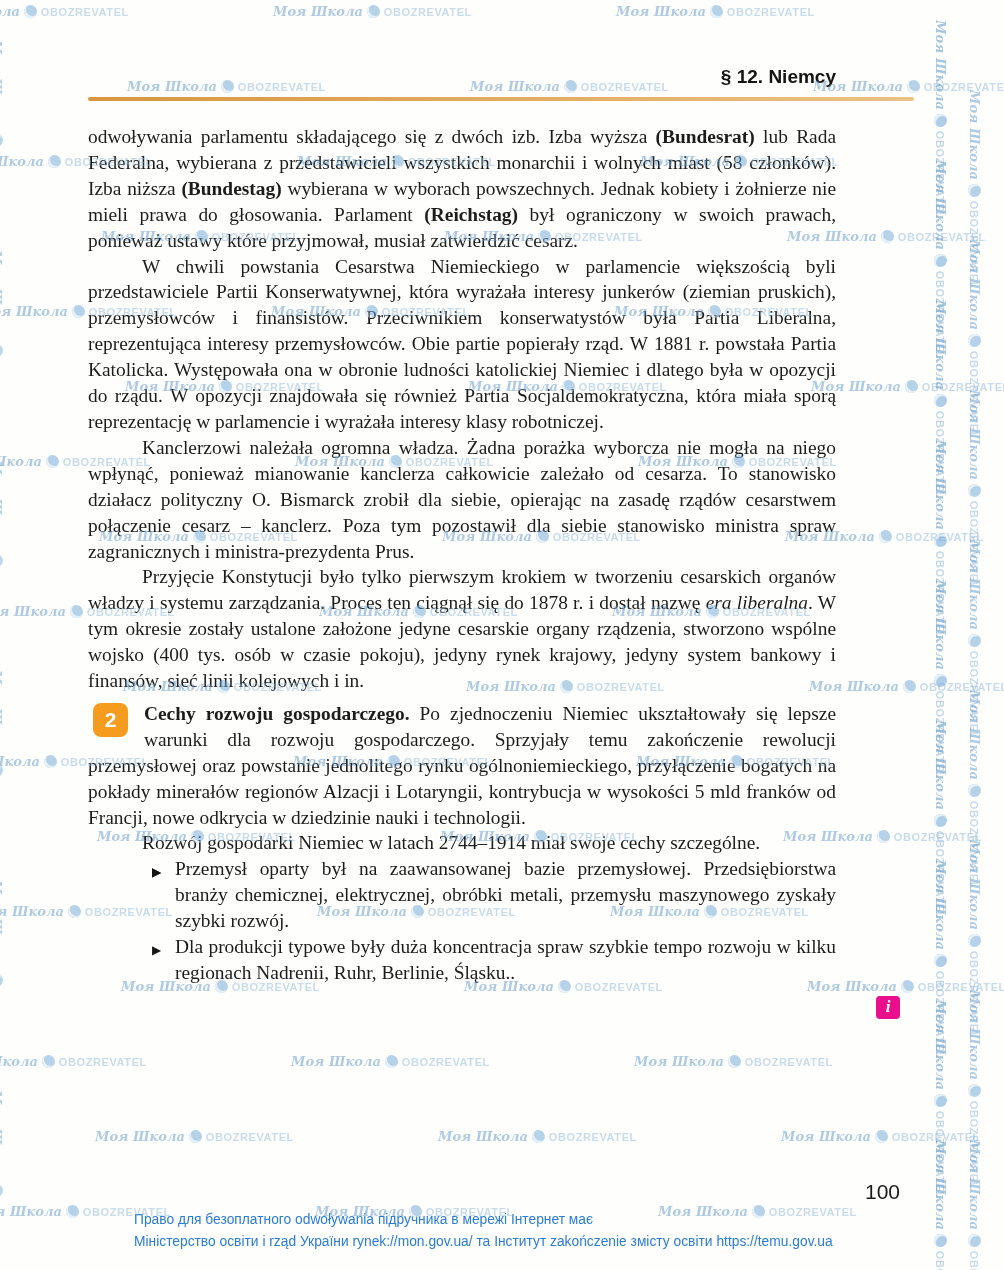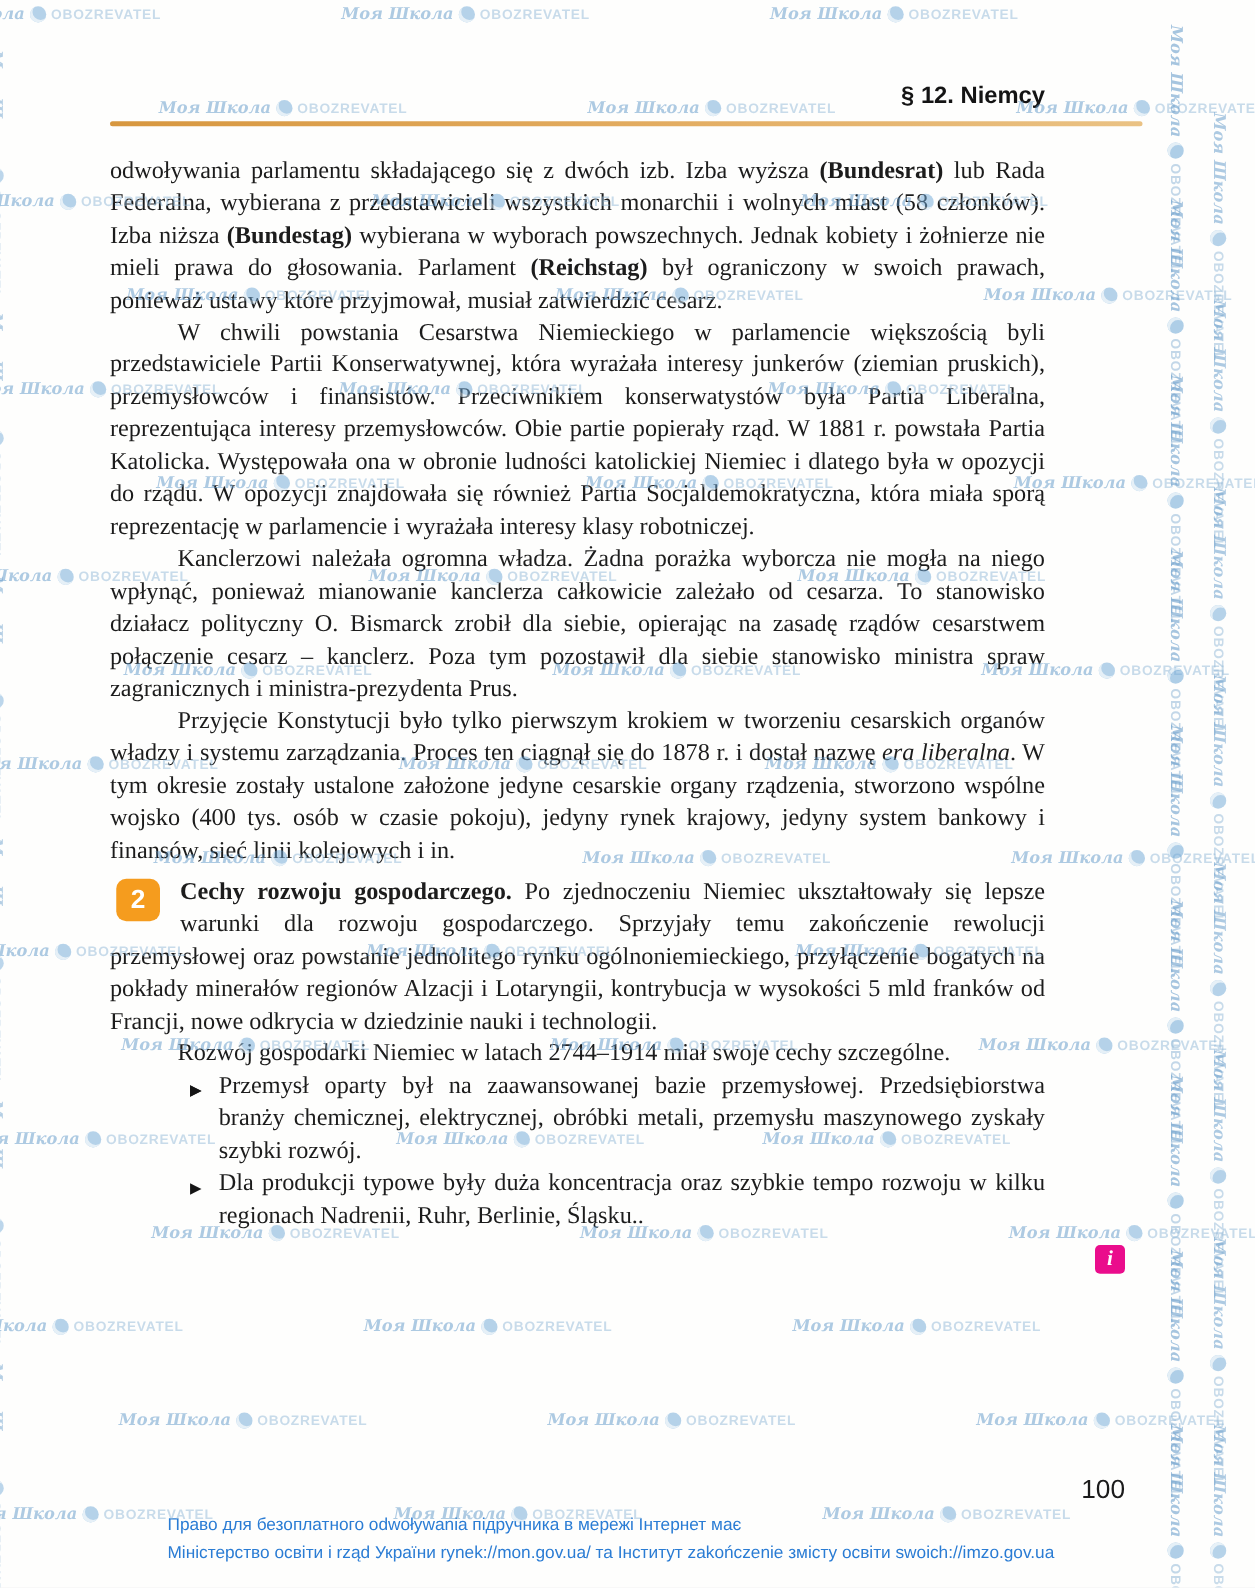--- a/index.html
+++ b/index.html
@@ -167,34 +167,34 @@
     <ul class="bullets">
       <li>
         <span class="tri">▶</span>
       </li>
       <li>
         <span class="tri">▶</span>
         <span class="btext">Przemysł oparty był na zaawansowanej bazie przemysłowej. Przedsiębiorstwa branży chemicznej, elektrycznej, obróbki metali, przemysłu maszynowego zyskały szybki rozwój.</span>
       </li>
       <li>
         <span class="tri">▶</span>
-        <span class="btext">Dla produkcji typowe były duża koncentracja oraz szybkie tempo rozwoju w kilku regionach Nadrenii, Ruhr, Berlinie, Śląsku..</span>
+        <span class="btext">Dla produkcji typowe były duża koncentracja spraw szybkie tempo rozwoju w kilku regionach Nadrenii, Ruhr, Berlinie, Śląsku..</span>
       </li>
     </ul>
   </div>
 
   <div class="info-icon">
     <span>i</span>
   </div>
 
   <div class="page-number">100</div>
 
   <div class="license">
     <div class="lic-line">Право для безоплатного odwoływania підручника в мережі Інтернет має</div>
-    <div class="lic-line"><span>Міністерство освіти і rząd України </span><span class="rlink">rynek://mon.gov.ua/</span><span> та Інститут zakończenie змісту освіти </span><span class="rlink">swoich://imzo.gov.ua</span></div>
+    <div class="lic-line"><span>Міністерство освіти і rząd України </span><span class="rlink">rynek://mon.gov.ua/</span><span> та Інститут zakończenie змісту освіти </span><span class="rlink">https://temu.gov.ua</span></div>
   </div>
 
   <div class="watermark-layer" id="wm-layer">
       <span class="wm" style="left: -70px; top: 4px; opacity: 0.5;">
         <i class="wm-script">Моя Школа</i>
         <i class="wm-icon"></i>
         <i class="wm-brand">OBOZREVATEL</i>
       </span>
       <span class="wm" style="left: 273px; top: 4px; opacity: 0.5;">
         <i class="wm-script">Моя Школа</i>

